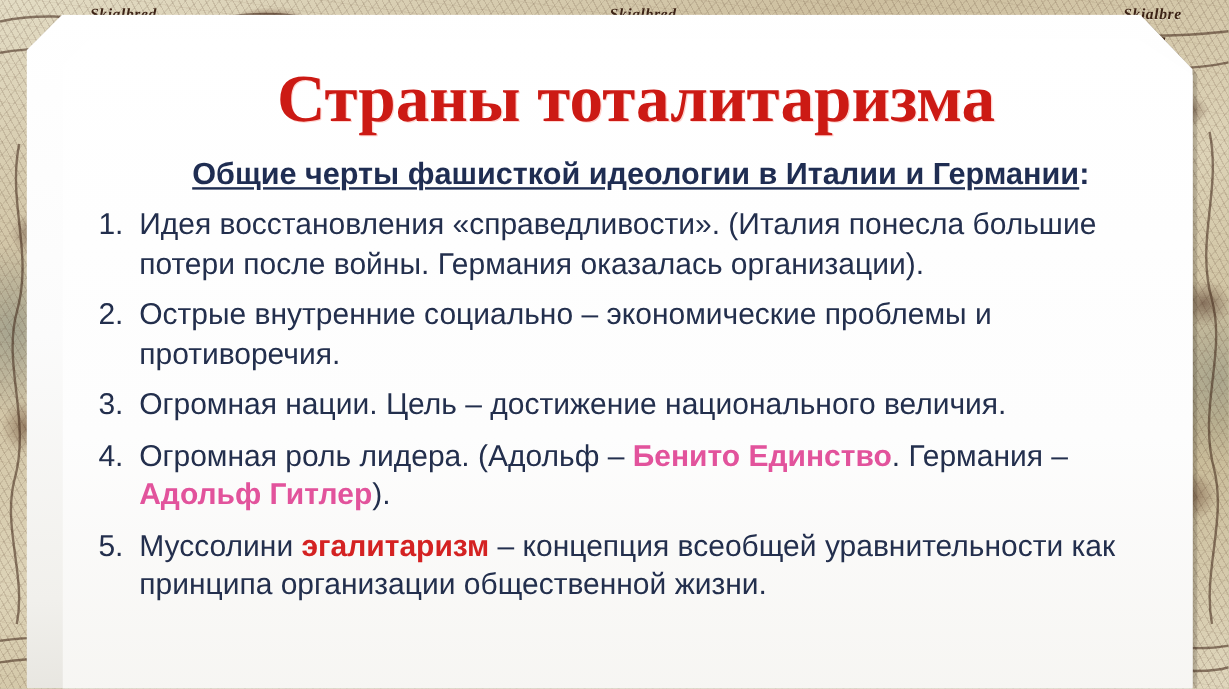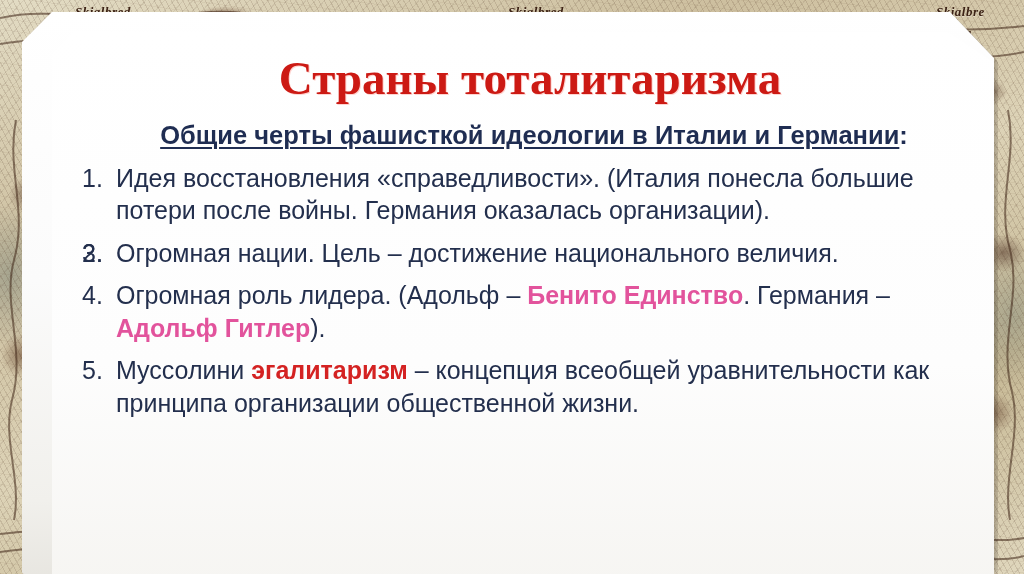--- a/index.html
+++ b/index.html
@@ -104,21 +104,21 @@
     clip-path: polygon(0 22px, 22px 0, 896px 0, 956px 40px, 956px 554px, 0 554px);
     overflow: hidden;
   }
 
   
   .title {
     margin: 22px 0 0 0;
     text-align: center;
     font-family: "Liberation Serif", serif;
     font-weight: 700;
-    font-size: 47px;
+    font-size: 56px;
     line-height: 1.05;
     color: #cc1a14;
     letter-spacing: 0px;
     text-shadow: 1px 1px 0 rgba(255,160,150,.45);
   }
 
   .subtitle {
     margin: 16px 0 0 0;
     padding: 0 22px 0 30px;
     font-size: 25.5px;
@@ -201,21 +201,21 @@
         <span class="u">Общие черты фашисткой идеологии в Италии и Германии</span><span>:</span>
       </p>
 
       <ol class="points">
 
         <li>
           <span class="num">1.</span><span>Идея восстановления «справедливости». (Италия понесла большие потери после войны. Германия оказалась организации).</span>
         </li>
 
         <li>
-          <span class="num">2.</span>
+          <span class="num">2.</span><span>Острые внутренние социально – экономические проблемы и противоречия.</span>
         </li>
 
         <li>
           <span class="num">3.</span><span>Огромная нации. Цель – достижение национального величия.</span>
         </li>
 
         <li>
           <span class="num">4.</span><span>Огромная роль лидера. (Адольф – </span><span class="pink">Бенито Единство</span><span>. Германия – </span><span class="pink">Адольф Гитлер</span><span>).</span>
         </li>
 

